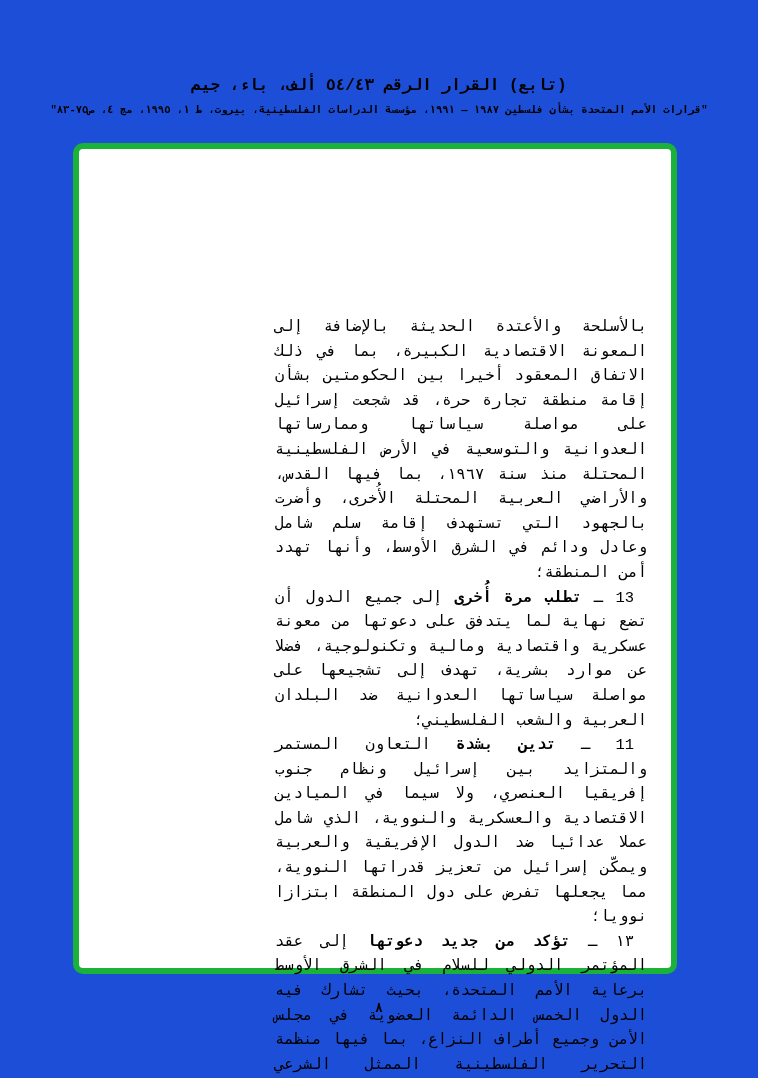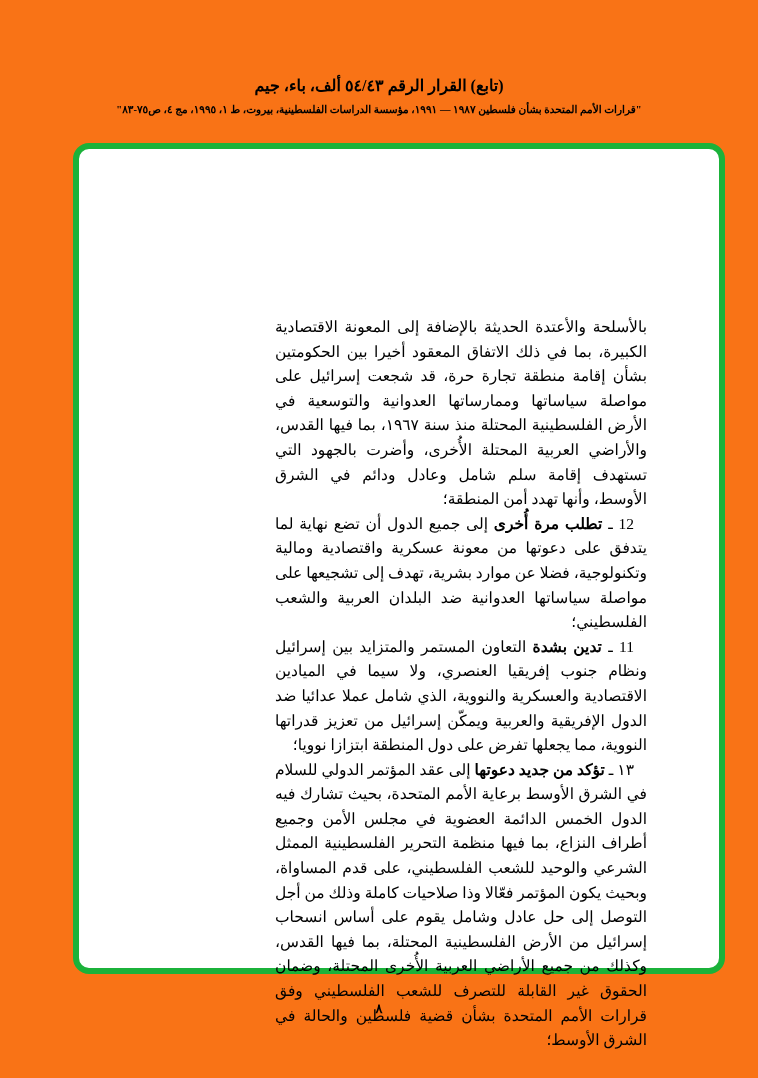--- a/index.html
+++ b/index.html
@@ -4,22 +4,22 @@
 <style>
   html, body {
     margin: 0;
     padding: 0;
     background: #ffffff;
   }
   .page {
     position: relative;
     width: 758px;
     height: 1078px;
-    background: #f97316;
-    font-family: Liberation Serif, serif;
+    background: #1d4ed8;
+    font-family: Liberation Mono, monospace;
     color: #000000;
     overflow: hidden;
   }
   .page-title {
     position: absolute;
     top: 76px;
     left: 0;
     width: 100%;
     text-align: center;
     direction: rtl;
@@ -35,25 +35,25 @@
     text-align: center;
     direction: rtl;
     font-weight: bold;
     font-size: 10.5px;
     line-height: 14px;
   }
   .content-frame {
     position: absolute;
     left: 73px;
     top: 143px;
-    width: 652px;
+    width: 604px;
     height: 831px;
     box-sizing: border-box;
     border: 6px solid #1bb23a; 
-    border-radius: 16px;
+    border-radius: 10px;
     background: #ffffff;
   }
   .body-text {
     position: absolute;
     left: 196px;
     top: 166px;
     width: 372px;
     direction: rtl;
     text-align: justify;
     font-size: 15.5px;
@@ -92,21 +92,21 @@
   <div class="page-subtitle">"قرارات الأمم المتحدة بشأن فلسطين ١٩٨٧ — ١٩٩١، مؤسسة الدراسات الفلسطينية، بيروت، ط ١، ١٩٩٥، مج ٤، ص٧٥-٨٣"</div>
 
   <div class="content-frame" style="border-color: rgb(27, 178, 58);">
     <div class="body-text">
 
       <p>
         <span class="paragraph-number"></span><b class="paragraph-lead"></b><span class="paragraph-text">بالأسلحة والأعتدة الحديثة بالإضافة إلى المعونة الاقتصادية الكبيرة، بما في ذلك الاتفاق المعقود أخيرا بين الحكومتين بشأن إقامة منطقة تجارة حرة، قد شجعت إسرائيل على مواصلة سياساتها وممارساتها العدوانية والتوسعية في الأرض الفلسطينية المحتلة منذ سنة ١٩٦٧، بما فيها القدس، والأراضي العربية المحتلة الأُخرى، وأضرت بالجهود التي تستهدف إقامة سلم شامل وعادل ودائم في الشرق الأوسط، وأنها تهدد أمن المنطقة؛</span>
       </p>
 
       <p class="indent">
-        <span class="paragraph-number">12 ـ </span><b class="paragraph-lead">تطلب مرة أُخرى</b><span class="paragraph-text"> إلى جميع الدول أن تضع نهاية لما يتدفق على دعوتها من معونة عسكرية واقتصادية ومالية وتكنولوجية، فضلا عن موارد بشرية، تهدف إلى تشجيعها على مواصلة سياساتها العدوانية ضد البلدان العربية والشعب الفلسطيني؛</span>
+        <span class="paragraph-number">13 ـ </span><b class="paragraph-lead">تطلب مرة أُخرى</b><span class="paragraph-text"> إلى جميع الدول أن تضع نهاية لما يتدفق على دعوتها من معونة عسكرية واقتصادية ومالية وتكنولوجية، فضلا عن موارد بشرية، تهدف إلى تشجيعها على مواصلة سياساتها العدوانية ضد البلدان العربية والشعب الفلسطيني؛</span>
       </p>
 
       <p class="indent">
         <span class="paragraph-number">11 ـ </span><b class="paragraph-lead">تدين بشدة</b><span class="paragraph-text"> التعاون المستمر والمتزايد بين إسرائيل ونظام جنوب إفريقيا العنصري، ولا سيما في الميادين الاقتصادية والعسكرية والنووية، الذي شامل عملا عدائيا ضد الدول الإفريقية والعربية ويمكّن إسرائيل من تعزيز قدراتها النووية، مما يجعلها تفرض على دول المنطقة ابتزازا نوويا؛</span>
       </p>
 
       <p class="indent">
         <span class="paragraph-number">١٣ ـ </span><b class="paragraph-lead">تؤكد من جديد دعوتها</b><span class="paragraph-text"> إلى عقد المؤتمر الدولي للسلام في الشرق الأوسط برعاية الأمم المتحدة، بحيث تشارك فيه الدول الخمس الدائمة العضوية في مجلس الأمن وجميع أطراف النزاع، بما فيها منظمة التحرير الفلسطينية الممثل الشرعي والوحيد للشعب الفلسطيني، على قدم المساواة، وبحيث يكون المؤتمر فعّالا وذا صلاحيات كاملة وذلك من أجل التوصل إلى حل عادل وشامل يقوم على أساس انسحاب إسرائيل من الأرض الفلسطينية المحتلة، بما فيها القدس، وكذلك من جميع الأراضي العربية الأُخرى المحتلة، وضمان الحقوق غير القابلة للتصرف للشعب الفلسطيني وفق قرارات الأمم المتحدة بشأن قضية فلسطين والحالة في الشرق الأوسط؛</span>
       </p>
 

